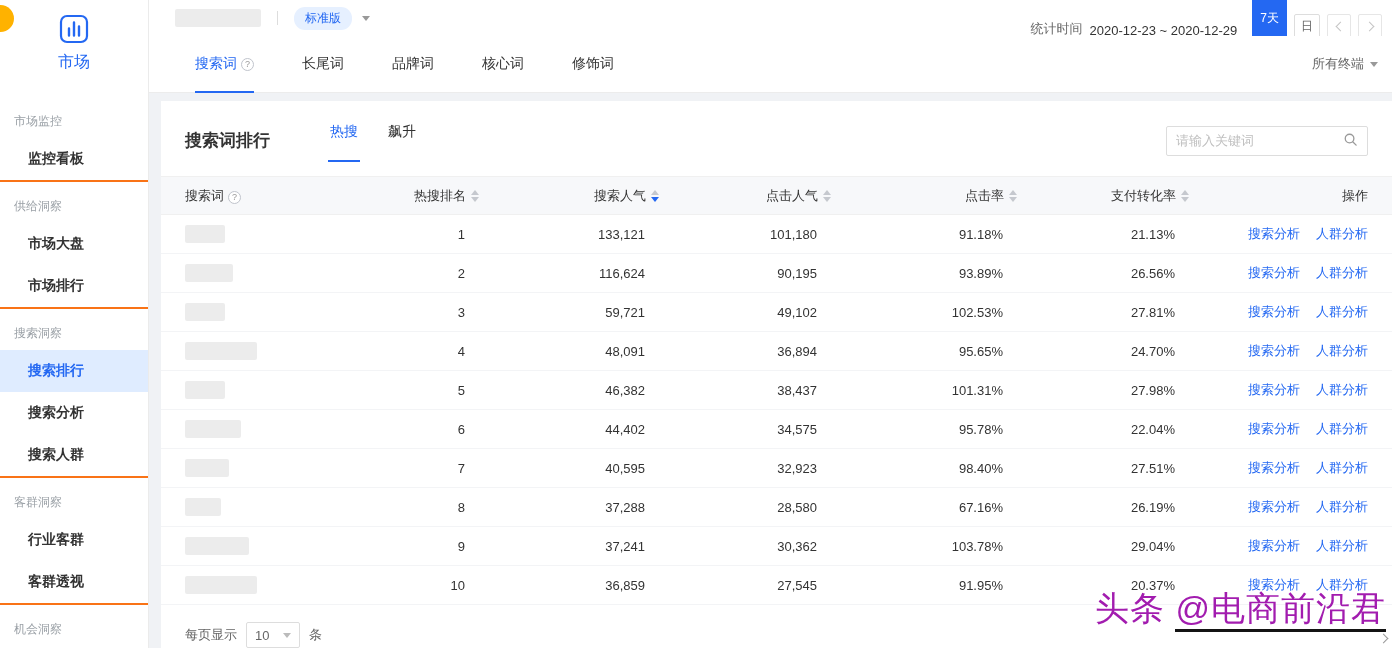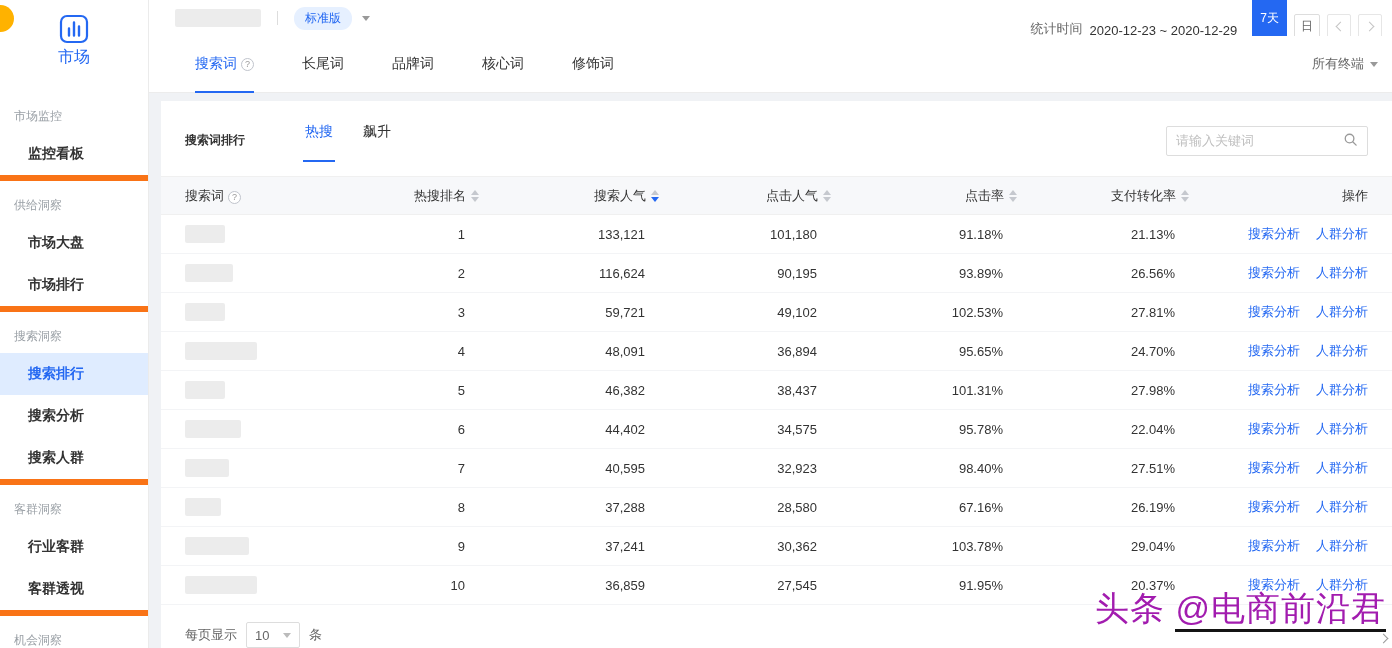--- a/index.html
+++ b/index.html
@@ -4,22 +4,22 @@
 <style>
   *{margin:0;padding:0;box-sizing:border-box}
   html,body{width:1392px;height:648px;overflow:hidden;background:#f0f2f5;
     font-family:"Liberation Sans","DejaVu Sans",sans-serif;color:#333;font-size:13px}
   .app{display:flex;width:1392px;height:648px}
 
   
   .sidebar{width:149px;flex-shrink:0;background:#fff;border-right:1px solid #ebebeb;position:relative;overflow:hidden}
   .corner-dot{position:absolute;left:-13px;top:5px;width:27px;height:27px;border-radius:50%;background:#ffb200}
   .logo{padding:14px 0 24px;text-align:center}
-  .logo-text{color:#2468f2;font-size:16px;}
-  .nav-section{padding:16px 14px 8px;font-size:12px;color:#9aa0a6;border-top:6px solid #f97316}
+  .logo-text{color:#2468f2;font-size:16px;margin-top:5px}
+  .nav-section{padding:16px 14px 8px;font-size:12px;color:#9aa0a6;border-top:2px solid #f97316}
   .nav-section:first-child{border-top:none}
   .nav-item{padding:12px 28px;font-size:14px;font-weight:700;color:#333;cursor:pointer}
   .nav-item.active{background:#dfecff;color:#2468f2}
 
   
   .main{flex:1;display:flex;flex-direction:column;min-width:0;position:relative}
 
   .topbar{height:36px;background:#fff;display:flex;align-items:center;padding:0 10px 0 26px;flex-shrink:0}
   .blur{display:inline-block;background:#ececec;border-radius:2px;height:18px}
   .topbar-blur{width:86px}
@@ -40,21 +40,21 @@
   .tabbar{height:57px;background:#fff;display:flex;align-items:stretch;padding:0 14px 0 46px;border-bottom:1px solid #ececec;flex-shrink:0}
   .tab{display:flex;align-items:center;margin-right:48px;font-size:14px;color:#333;position:relative;cursor:pointer}
   .tab.active{color:#2468f2}
   .tab.active::after{content:"";position:absolute;left:0;right:0;bottom:-1px;height:2px;background:#2468f2}
   .help-icon{width:13px;height:13px;border:1px solid #c0c4cc;color:#999;border-radius:50%;
     font-size:9px;line-height:11px;text-align:center;margin-left:4px;display:inline-block;background:#fff}
   .terminal{margin-left:auto;display:flex;align-items:center;gap:6px;color:#666;font-size:13px;cursor:pointer}
 
   .card{background:#fff;margin:8px 0 0 12px;flex:1;padding-top:14px;overflow:hidden}
   .card-head{display:flex;align-items:center;padding:4px 24px 14px}
-  .panel-title{font-size:12px;font-weight:700;color:#333}
+  .panel-title{font-size:17px;font-weight:700;color:#333}
   .subtabs{display:flex;margin-left:58px;gap:26px;align-items:flex-end}
   .subtab{font-size:14px;color:#333;padding:4px 2px 19px;border-bottom:2px solid transparent;cursor:pointer}
   .subtab.active{color:#2468f2;border-bottom-color:#2468f2}
   .search-box{margin-left:auto;width:202px;height:30px;border:1px solid #ddd;border-radius:2px;display:flex;align-items:center;padding:0 9px;background:#fff}
   .search-box input{border:none;outline:none;flex:1;font-size:13px;color:#333;min-width:0;background:transparent}
   .search-box input::placeholder{color:#bfbfbf}
 
   table{width:100%;border-collapse:collapse;table-layout:fixed;font-size:13px}
   thead th{background:#f7f8fa;height:38px;font-weight:400;color:#333;border-top:1px solid #f0f0f0;border-bottom:1px solid #f0f0f0}
   tbody td{height:39px;border-bottom:1px solid #f3f4f6;color:#333}

